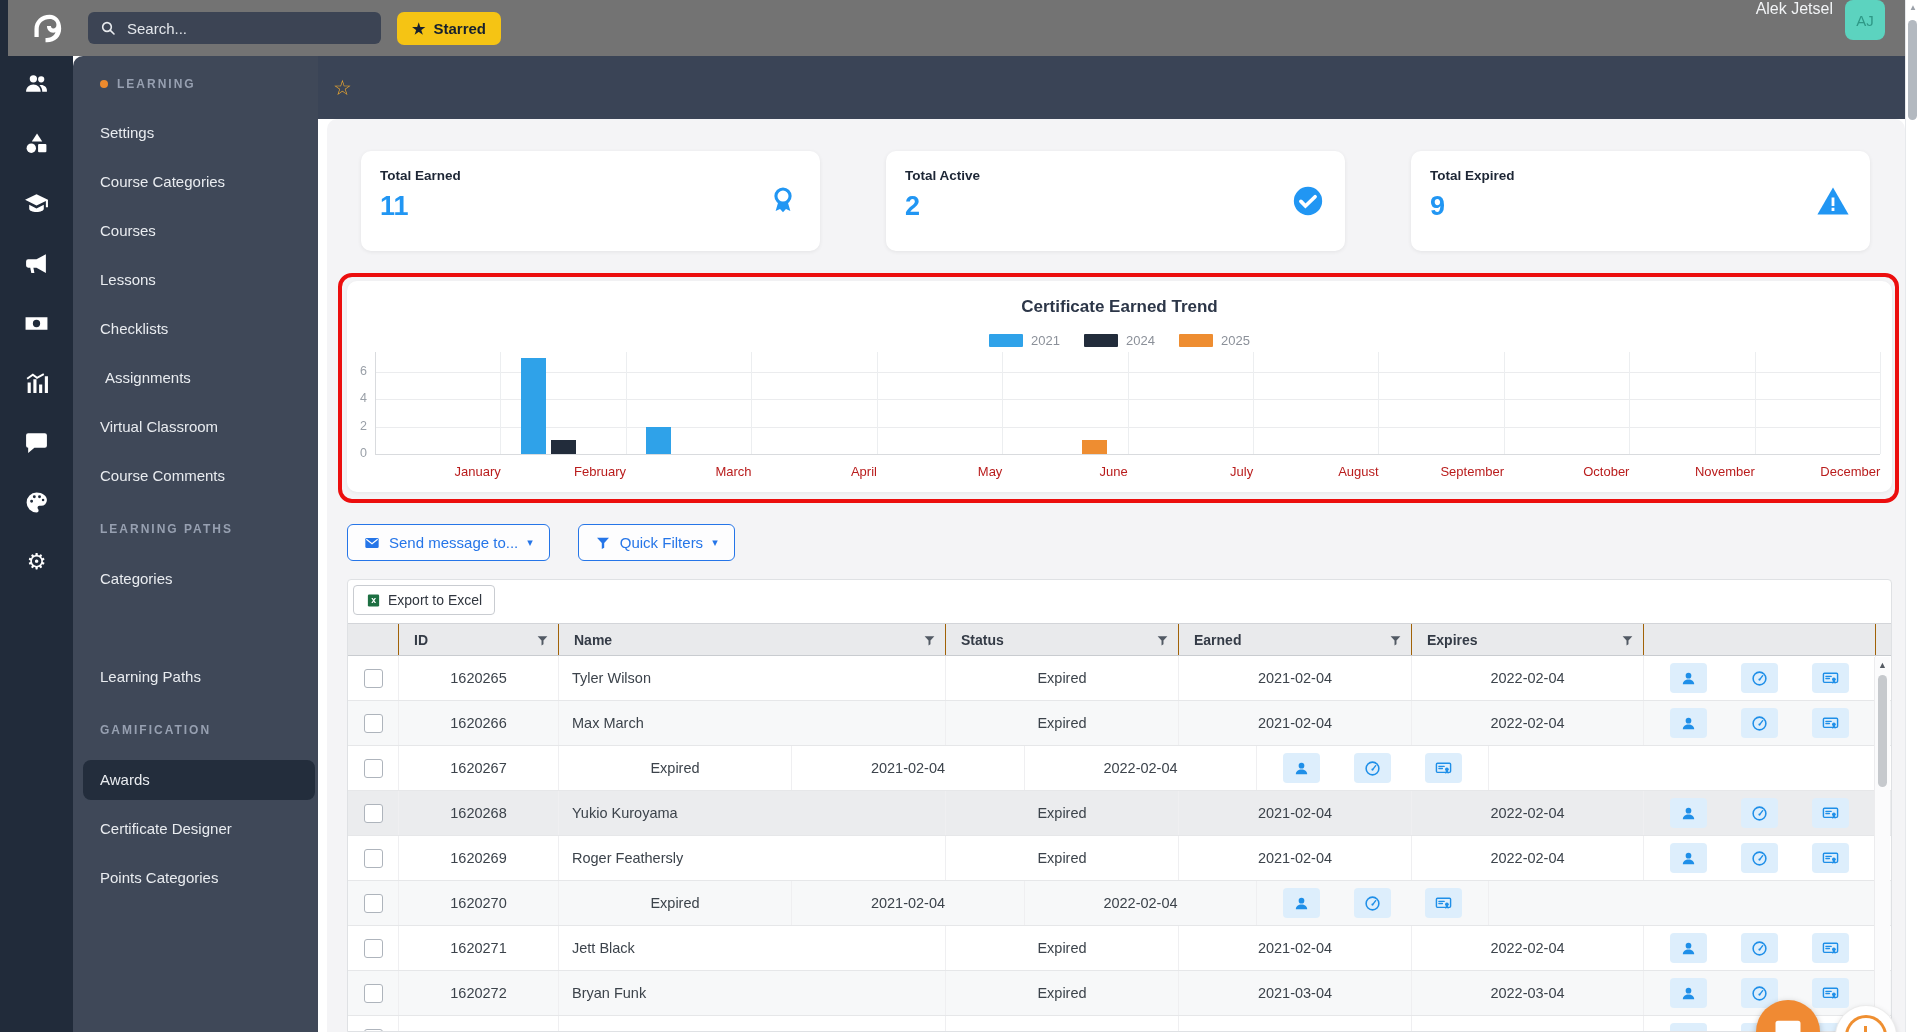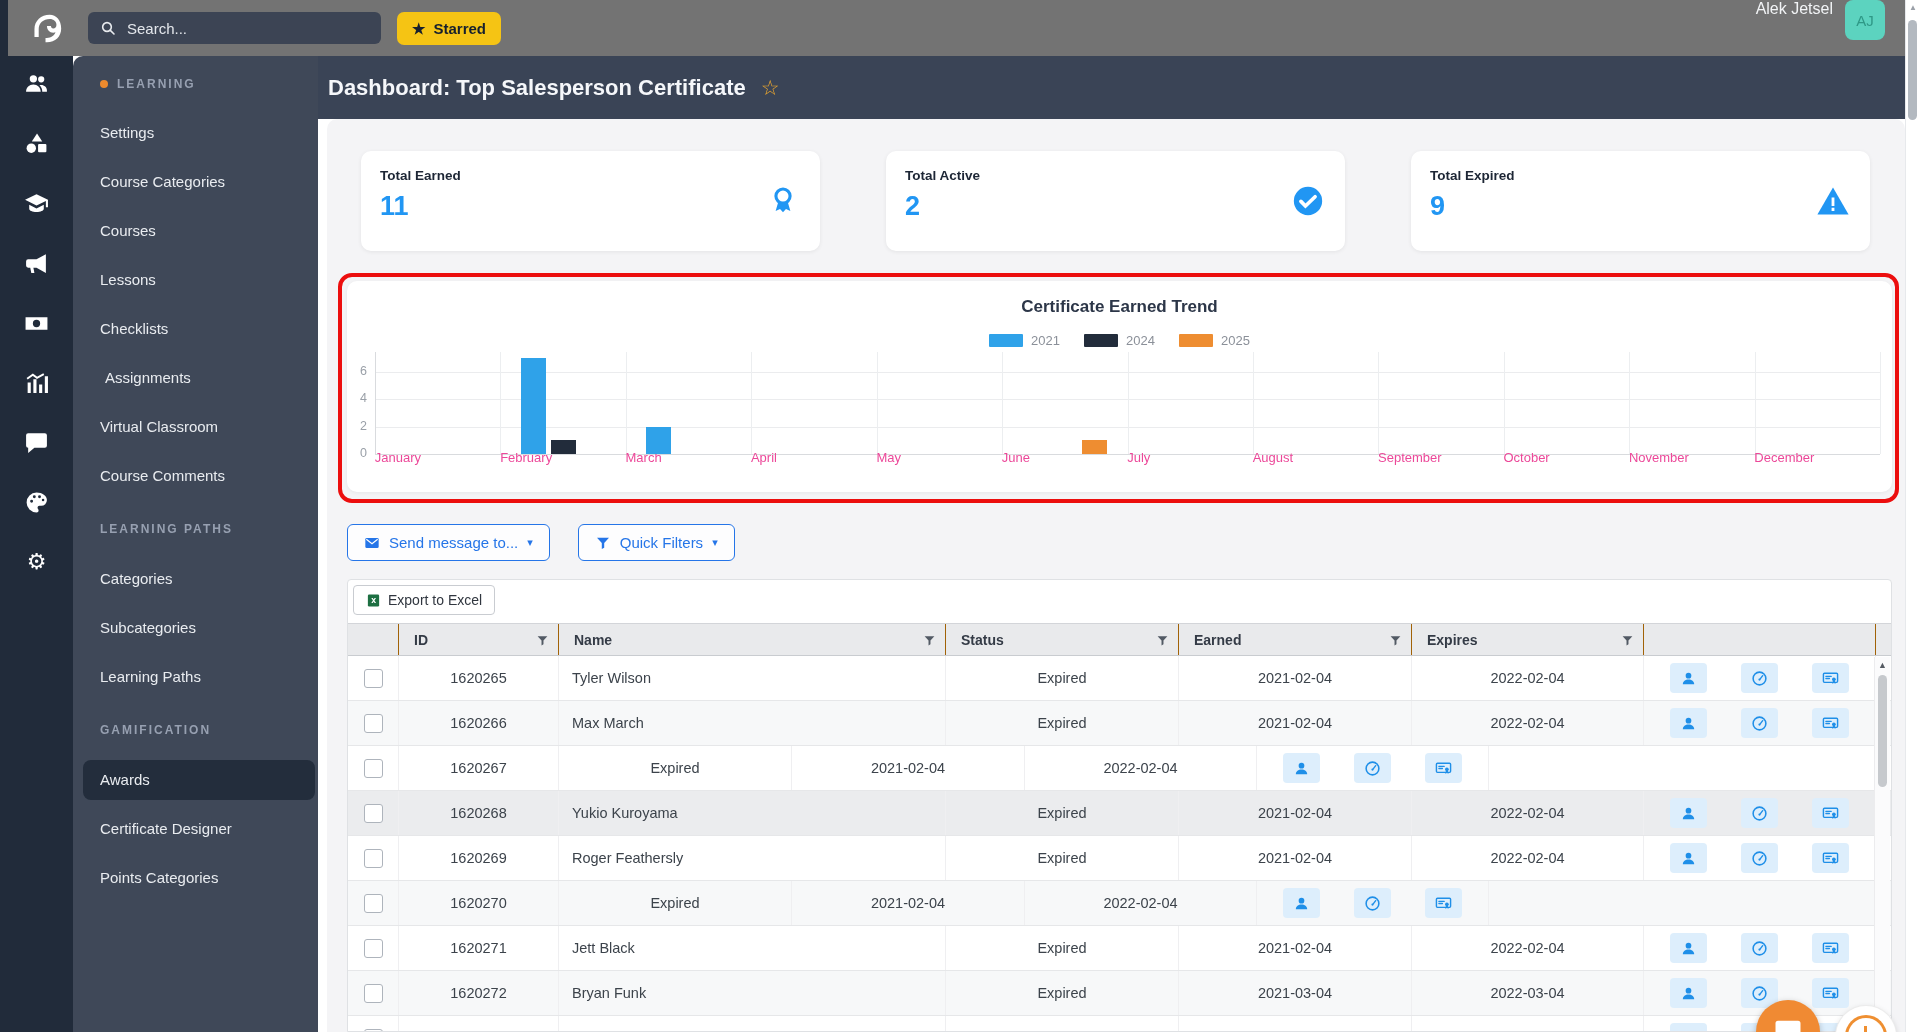--- a/index.html
+++ b/index.html
@@ -52,21 +52,21 @@
   .legend{position:absolute;left:0;right:0;top:52px;display:flex;justify-content:center;gap:24px;align-items:flex-end;}
   .legend-item{display:flex;align-items:center;gap:8px;cursor:pointer;}
   .legend-swatch{width:34px;height:13px;border-radius:1px;}
   .legend-label{font-size:13px;color:#8b9099;}
   .plot{position:absolute;left:28px;top:77px;width:1505px;height:96px;border-bottom:1px solid #d9dbde;}
   .hline{position:absolute;left:0;right:0;height:1px;background:#ebecee;}
   .vline{position:absolute;top:-6px;height:102px;width:1px;background:#eceef0;}
   .axisline{position:absolute;left:0;top:-6px;height:102px;width:1px;background:#d9dbde;}
   .ytick{position:absolute;left:-26px;width:18px;text-align:right;font-size:12.5px;color:#9aa0a8;}
   .bar{position:absolute;bottom:0;width:25px;}
-  .xlabel{position:absolute;top:92px;width:126px;text-align:left;font-size:13px;color:#ec4899;}
+  .xlabel{position:absolute;top:106px;width:126px;text-align:right;font-size:13px;color:#b91c1c;}
   
   .btn-row{position:absolute;left:20px;top:405px;height:37px;display:flex;gap:28px;}
   .blue-btn{height:37px;padding:0 16px;background:#fdfdfe;border:1px solid #2575e8;border-radius:6px;color:#2575e8;
         font-size:15px;display:flex;align-items:center;gap:9px;cursor:pointer;font-family:"Liberation Sans",sans-serif;}
   .blue-btn svg{width:16px;height:16px;fill:#2575e8;}
   .caret{font-size:11px;line-height:1;}
   
   .table-card{position:absolute;left:20px;top:460px;width:1545px;bottom:0;background:#fff;border:1px solid #dfe1e4;border-radius:4px 4px 0 0;box-sizing:border-box;}
   .export-btn{position:absolute;left:5px;top:5px;height:30px;padding:0 12px;background:#fff;border:1px solid #c9ccd1;border-radius:4px;
         display:flex;align-items:center;gap:7px;font-size:14px;color:#30363f;cursor:pointer;font-family:"Liberation Sans",sans-serif;}
@@ -189,32 +189,30 @@
       <div class="menu-item" style="top: 155px;">Courses</div>
       <div class="menu-item" style="top: 204px;">Lessons</div>
       <div class="menu-item" style="top: 253px;">Checklists</div>
       <div class="menu-item" style="top: 302px; padding-left: 32px;">Assignments</div>
       <div class="menu-item" style="top: 351px;">Virtual Classroom</div>
       <div class="menu-item" style="top: 400px;">Course Comments</div>
       <div class="menu-header" style="top: 463px;">
         <span>LEARNING PATHS</span>
       </div>
       <div class="menu-item" style="top: 503px;">Categories</div>
-      <div class="menu-item" style="top: 552px;">Subcategories</div>
       <div class="menu-item" style="top: 601px;">Learning Paths</div>
       <div class="menu-header" style="top: 664px;">
         <span>GAMIFICATION</span>
       </div>
       <div class="menu-item active" style="top: 704px;">Awards</div>
       <div class="menu-item" style="top: 753px;">Certificate Designer</div>
       <div class="menu-item" style="top: 802px;">Points Categories</div>
     </div>
 
   <div class="band">
-    <span class="page-title">Dashboard: Top Salesperson Certificate</span>
     <span class="fav-star">☆</span>
   </div>
 
   <div class="content">
     <div class="panel">
 
       <div class="stats-row" id="stats">
           <div class="stat-card">
             <div class="stat-label">Total Earned</div>
             <div class="stat-value">11</div>

